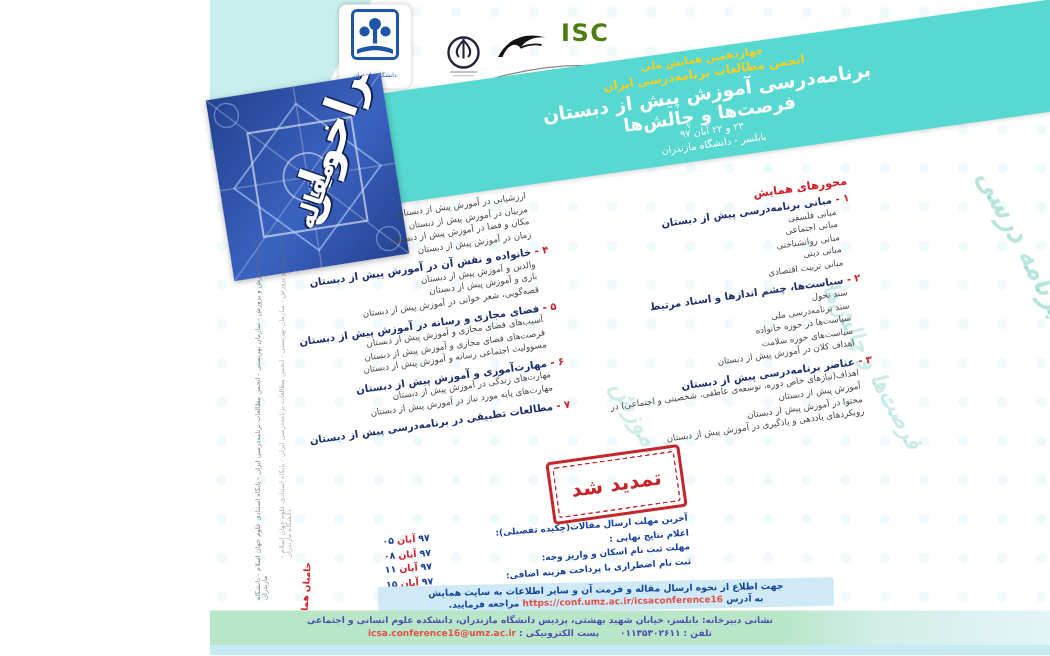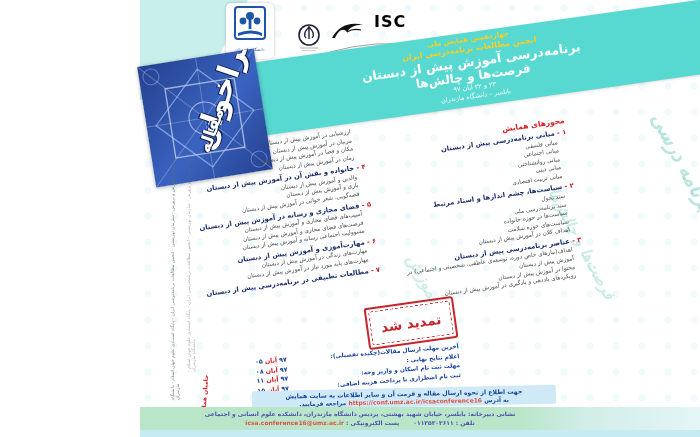--- a/index.html
+++ b/index.html
@@ -87,21 +87,21 @@
   .addr{direction:rtl;font-size:6px;font-weight:bold;color:#4d4fae;line-height:9px;}
   .contact{direction:rtl;display:flex;justify-content:center;gap:14px;font-size:6px;
            font-weight:bold;color:#4d4fae;line-height:9px;}
   .contact a{color:#e05147;text-decoration:none;direction:ltr;unicode-bidi:embed;}
 
   #strip{left:140px;top:430px;width:560px;height:7px;background:#c6ebf3;}
 
   
   #ministry{left:296px;top:22px;}
   #bird{left:330px;top:18px;}
-  #isc{left:374px;top:12px;font-size:16px;font-weight:bold;color:#000000;letter-spacing:1px;text-align:center;}
+  #isc{left:374px;top:12px;font-size:16px;font-weight:bold;color:#4d7c0f;letter-spacing:1px;text-align:center;}
   #isc-underline{left:330px;top:40px;}
 </style>
 </head>
 <body>
 
 <div id="poster">
 
   <div class="abs" id="paper"></div>
   <div class="abs" id="wedge"></div>
 

